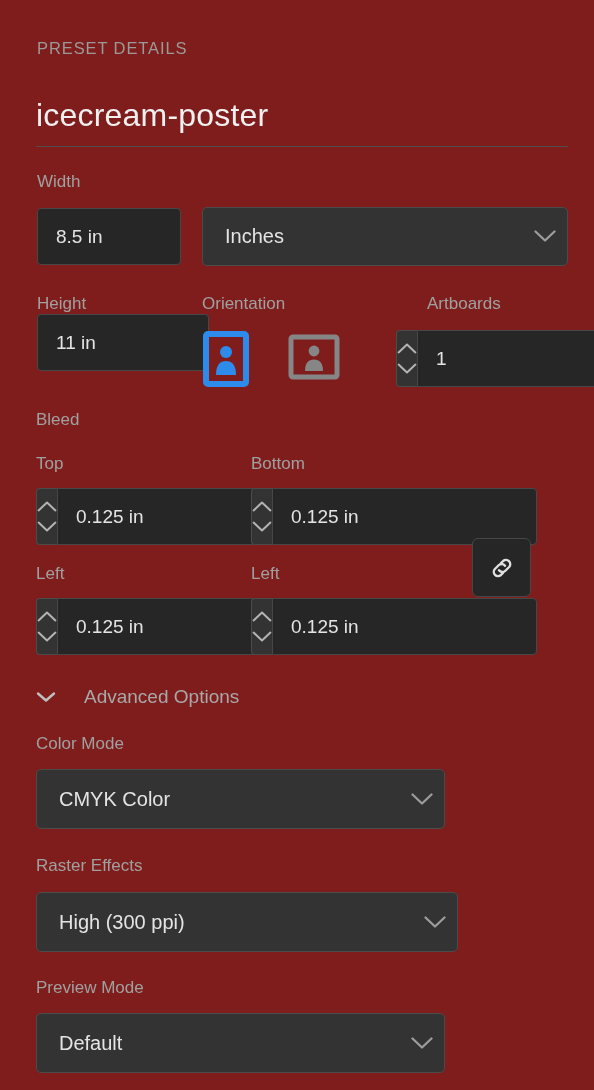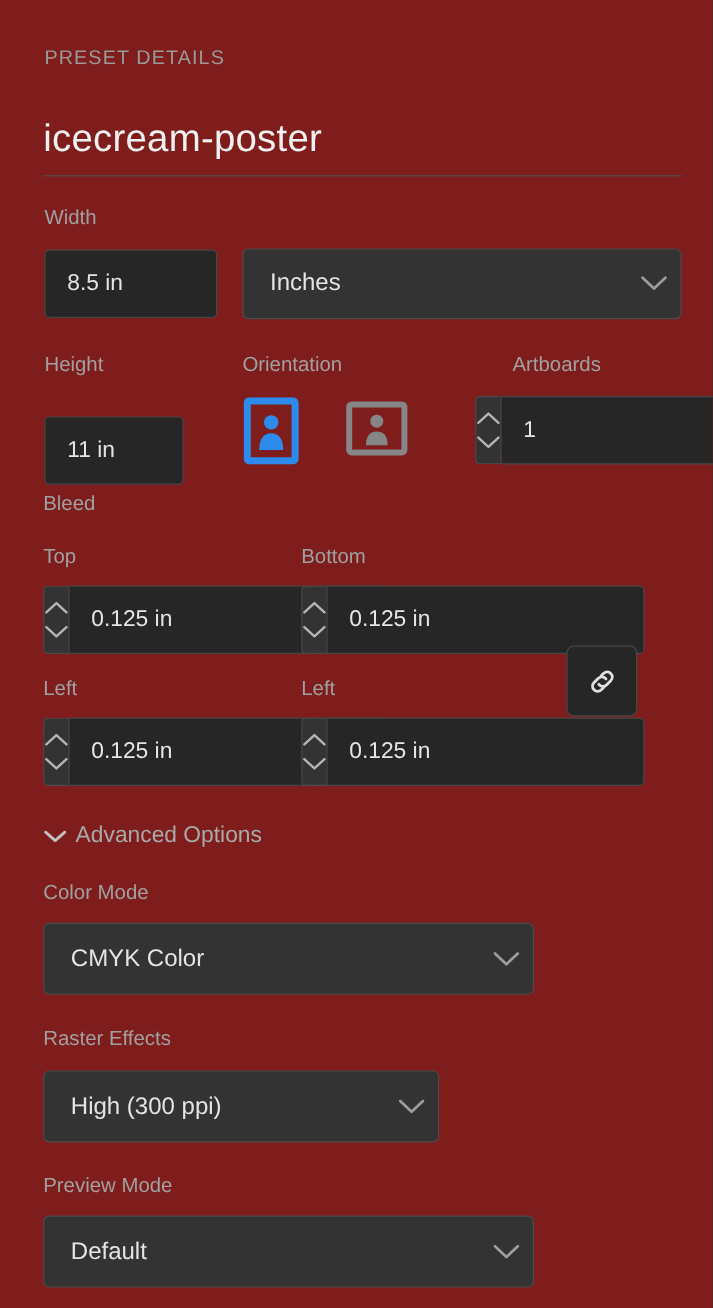--- a/index.html
+++ b/index.html
@@ -155,21 +155,21 @@
     justify-content: center;
     cursor: pointer;
   }
 
   .adv-toggle {
     position: absolute;
     left: 36px;
     top: 686px;
     display: flex;
     align-items: center;
-    gap: 7px;
+    gap: 28px;
     cursor: pointer;
   }
   .adv-toggle .adv-text {
     font-size: 19px;
     color: #a8a8a8;
   }
 </style>
 </head>
 <body>
 
@@ -186,21 +186,21 @@
   <div class="dropdown" style="left:202px; top:207px; width:366px; height:59px;">
     <span class="dd-label">Inches</span>
     <span class="chev">
       <svg width="22" height="13" viewBox="0 0 22 13">
           <path d="M1.5 1.5 L11 10.5 L20.5 1.5" fill="none" stroke="#9c9c9c" stroke-width="2.3" stroke-linecap="round" stroke-linejoin="round"></path>
         </svg>
     </span>
   </div>
 
   <div class="field-label" style="left:37px; top:294px;">Height</div>
-  <input class="text-input" style="left: 37px; top: 347px; width: 116px; height: 57px;" type="text" value="11 in">
+  <input class="text-input" style="left: 37px; top: 314px; width: 172px; height: 57px;" type="text" value="11 in">
 
   <div class="field-label" style="left:202px; top:294px;">Orientation</div>
 
   <button class="orient-btn" style="left:203px; top:331px; width:46px; height:56px;">
     <svg width="46" height="56" viewBox="0 0 46 56">
       <rect x="3" y="3" width="40" height="50" rx="2" fill="none" stroke="#2d8ceb" stroke-width="6"></rect>
       <circle cx="23" cy="21" r="6" fill="#2d8ceb"></circle>
       <path d="M13 44 C13 34 17 30 23 30 C29 30 33 34 33 44 Z" fill="#2d8ceb"></path>
     </svg>
   </button>
@@ -298,21 +298,21 @@
   <div class="dropdown" style="left:36px; top:769px; width:409px; height:60px;gap:47px;">
     <span class="dd-label">CMYK Color</span>
     <span class="chev">
       <svg width="22" height="13" viewBox="0 0 22 13">
           <path d="M1.5 1.5 L11 10.5 L20.5 1.5" fill="none" stroke="#9c9c9c" stroke-width="2.3" stroke-linecap="round" stroke-linejoin="round"></path>
         </svg>
     </span>
   </div>
 
   <div class="field-label" style="left:36px; top:856px;">Raster Effects</div>
-  <div class="dropdown" style="left:36px; top:892px; width:330px; height:60px;">
+  <div class="dropdown" style="left:36px; top:892px; width:422px; height:60px;">
     <span class="dd-label">High (300 ppi)</span>
     <span class="chev">
       <svg width="22" height="13" viewBox="0 0 22 13">
           <path d="M1.5 1.5 L11 10.5 L20.5 1.5" fill="none" stroke="#9c9c9c" stroke-width="2.3" stroke-linecap="round" stroke-linejoin="round"></path>
         </svg>
     </span>
   </div>
 
   <div class="field-label" style="left:36px; top:978px;text-align:center;">Preview Mode</div>
   <div class="dropdown" style="left:36px; top:1013px; width:409px; height:60px;">

